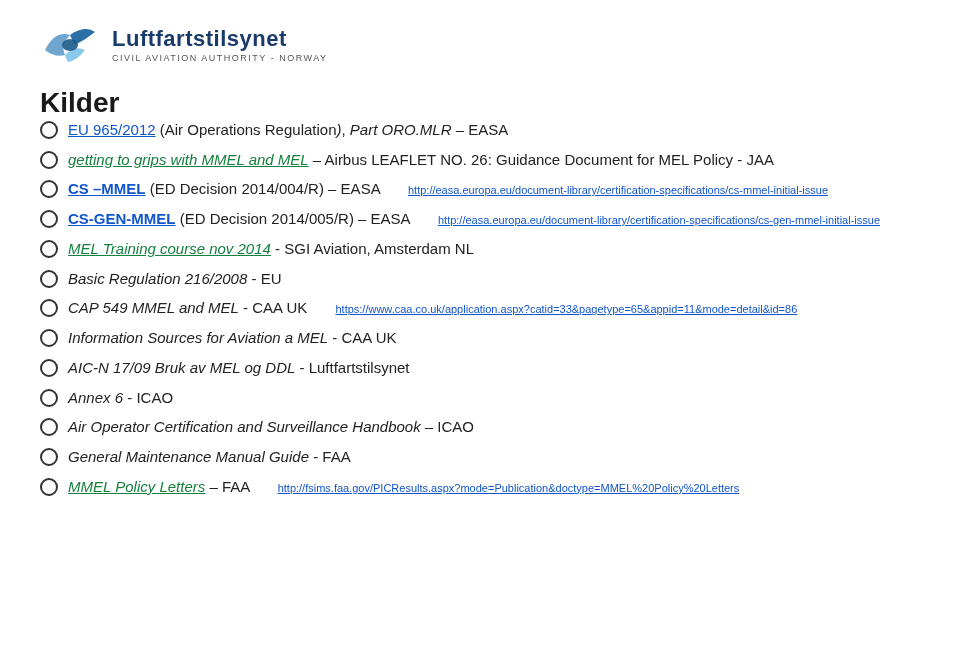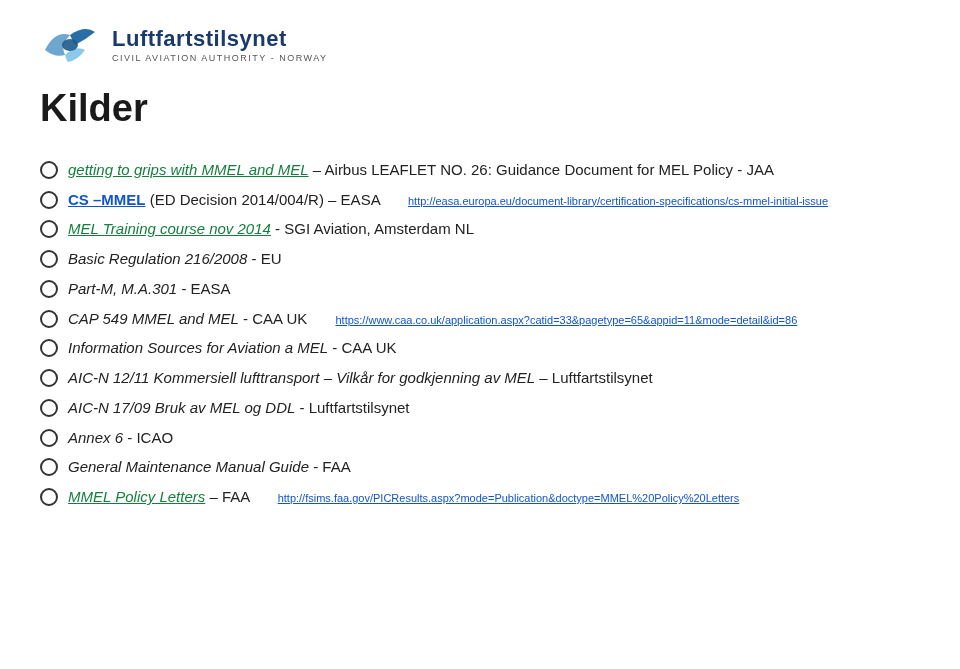--- a/index.html
+++ b/index.html
@@ -57,24 +57,24 @@
       font-size: 9px;
       color: #555;
       letter-spacing: 1.5px;
       text-transform: uppercase;
       font-weight: normal;
       margin-top: 2px;
     }
 
     
     .page-title {
-      font-size: 38px;
+      font-size: 28px;
       font-weight: bold;
       color: #1a1a1a;
-      margin-bottom: 29px;
+      margin-bottom: 0;
       margin-top: 10px;
       line-height: 1.1;
     }
 
     
     .sources-list {
       list-style: none;
       padding: 0;
       margin: 0;
     }
@@ -144,104 +144,112 @@
         <span class="logo-name">Luftfartstilsynet</span>
         <span class="logo-subtitle">CIVIL AVIATION AUTHORITY - NORWAY</span>
       </div>
     </div>
   </div>
 
   <h1 class="page-title">Kilder</h1>
 
   <ul class="sources-list">
 
+    <li>
+      <span class="bullet"></span>
+      <span class="item-text">
+        <a class="link-blue" href="#">EU 965/2012</a>
+        <span> (Air Operations Regulation<em>)</em>, <em>Part ORO.MLR</em> – EASA</span>
+      </span>
+    </li>
 
     <li>
       <span class="bullet"></span>
       <span class="item-text">
         <a class="italic-blue" href="#">getting to grips with MMEL and MEL</a>
         <span> – Airbus LEAFLET NO. 26: Guidance Document for MEL Policy - JAA</span>
       </span>
     </li>
 
     <li>
       <span class="bullet"></span>
       <span class="item-text">
         <a class="link-blue" href="#"><strong>CS –MMEL</strong></a>
         <span> (ED Decision 2014/004/R) – EASA </span>
         <a class="small-link" href="#">http://easa.europa.eu/document-library/certification-specifications/cs-mmel-initial-issue</a>
       </span>
     </li>
 
+    <li>
+      <span class="bullet"></span>
+      <span class="item-text">
+        <a class="link-blue" href="#"><strong>CS-GEN-MMEL</strong></a>
+        <span> (ED Decision 2014/005/R) – EASA </span>
+        <a class="small-link" href="#">http://easa.europa.eu/document-library/certification-specifications/cs-gen-mmel-initial-issue</a>
+      </span>
+    </li>
 
     <li>
       <span class="bullet"></span>
       <span class="item-text">
         <a class="italic-blue" href="#"><em>MEL Training course nov 2014</em></a>
         <span> - SGI Aviation, Amsterdam NL</span>
       </span>
     </li>
 
     <li>
       <span class="bullet"></span>
       <span class="item-text">
         <em>Basic Regulation 216/2008</em>
         <span> - EU</span>
       </span>
     </li>
 
-    <li>
-      <span class="bullet"></span>
-      <span class="item-text">
-        <em>Part-M, M.A.301</em>
-        <span> - EASA</span>
-      </span>
-    </li>
 
     <li>
       <span class="bullet"></span>
       <span class="item-text">
         <em>CAP 549 MMEL and MEL</em>
         <span> - CAA UK </span>
         <a class="small-link" href="#">https://www.caa.co.uk/application.aspx?catid=33&amp;pagetype=65&amp;appid=11&amp;mode=detail&amp;id=86</a>
       </span>
     </li>
 
     <li>
       <span class="bullet"></span>
       <span class="item-text">
         <em>Information Sources for Aviation a MEL</em>
         <span> - CAA UK</span>
       </span>
     </li>
 
-    <li>
-      <span class="bullet"></span>
-      <span class="item-text">
-        <em>AIC-N 12/11 Kommersiell lufttransport – Vilkår for godkjenning av MEL</em>
-        <span> – Luftfartstilsynet</span>
-      </span>
-    </li>
 
     <li>
       <span class="bullet"></span>
       <span class="item-text">
         <em>AIC-N 17/09 Bruk av MEL og DDL</em>
         <span> - Luftfartstilsynet</span>
       </span>
     </li>
 
     <li>
       <span class="bullet"></span>
       <span class="item-text">
         <em>Annex 6</em>
         <span> - ICAO</span>
       </span>
     </li>
 
+    <li>
+      <span class="bullet"></span>
+      <span class="item-text">
+        <em>Air Operator Certification and Surveillance Handbook</em>
+        <span> – ICAO</span>
+      </span>
+    </li>
 
     <li>
       <span class="bullet"></span>
       <span class="item-text">
         <em>General Maintenance Manual Guide</em>
         <span> - FAA</span>
       </span>
     </li>
 
     <li>

